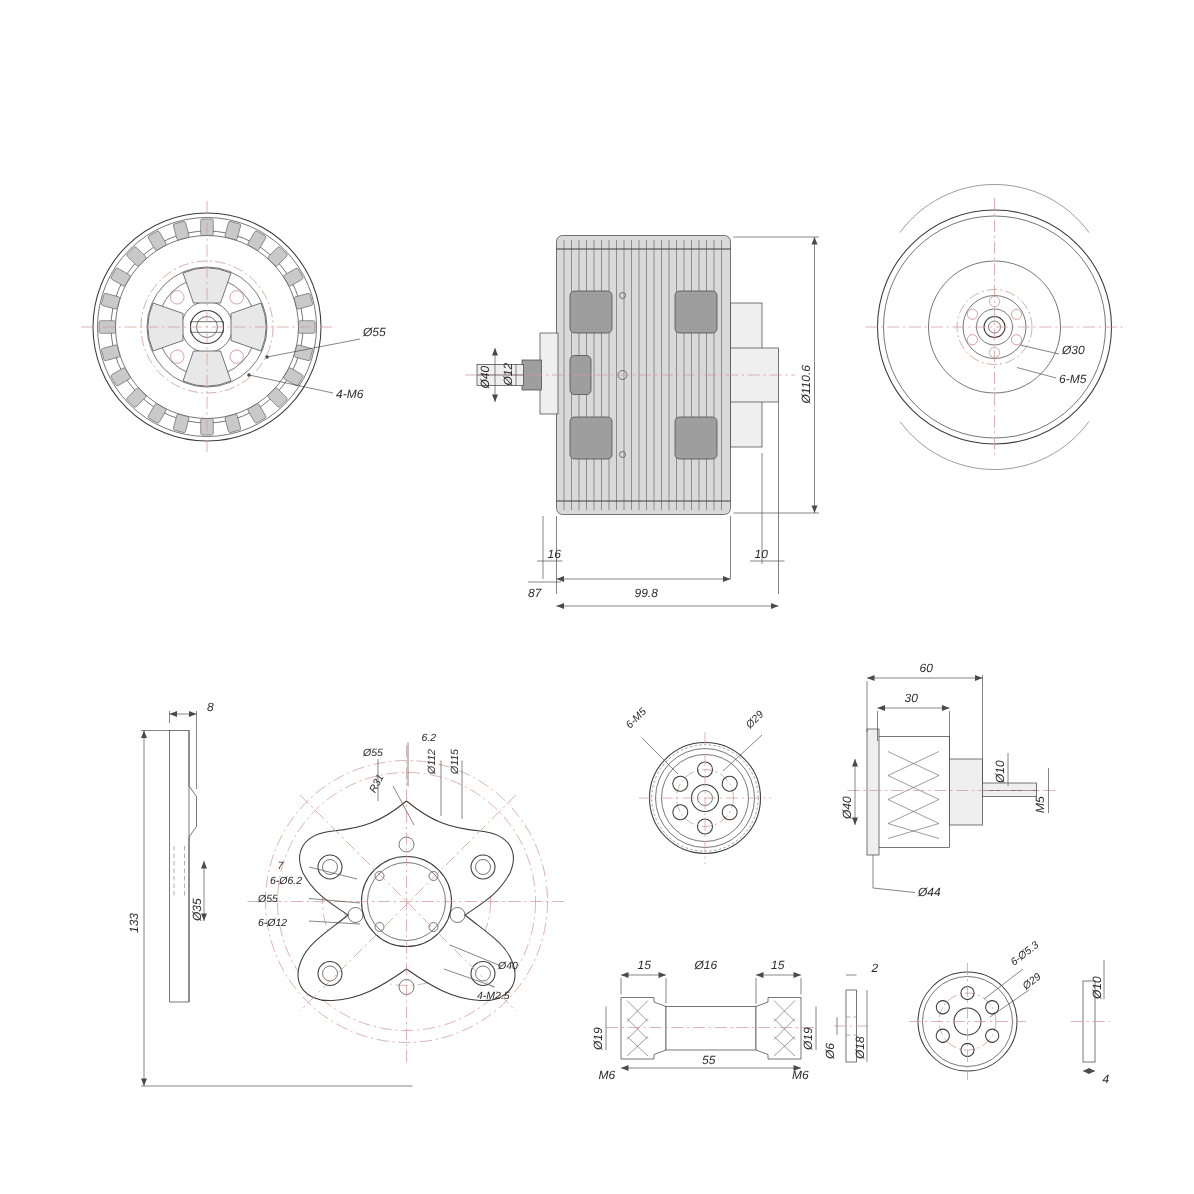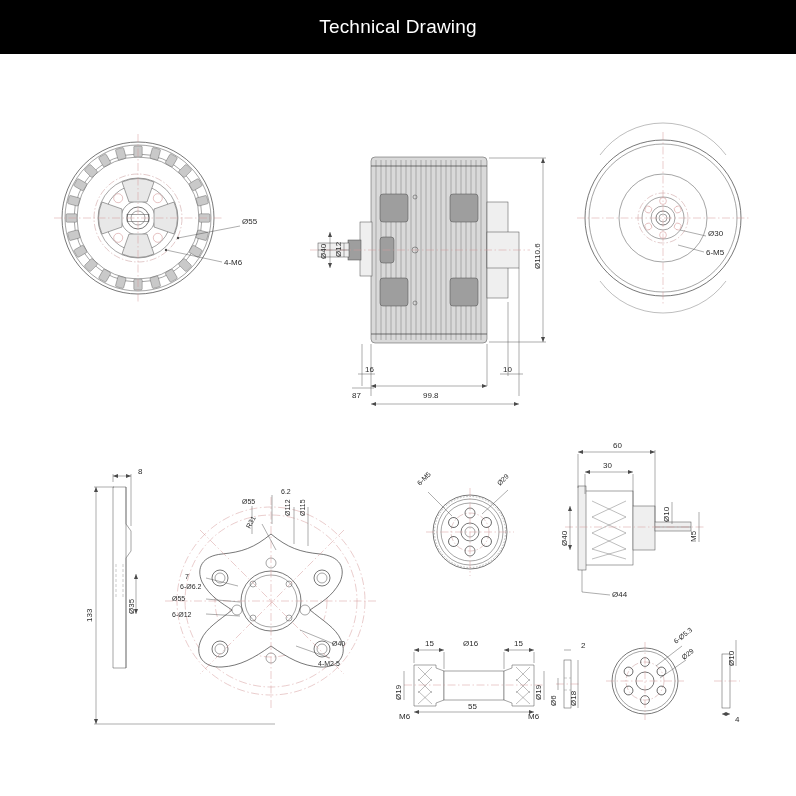--- a/index.html
+++ b/index.html
@@ -38,20 +38,21 @@
     letter-spacing: 0.2px;
     font-family: "Liberation Sans", sans-serif;
   }
   #drawing-area {
     position: absolute;
     left: 0;
     top: 54px;
     width: 652px;
     height: 742px;
     background: #ffffff;
+    font-style: italic;
   }
   svg.sheet {
     position: absolute;
     left: 0;
     top: 0;
     width: 796px;
     height: 742px;
     display: block;
   }
   .ln { stroke: #3c3c3c; stroke-width: 0.7; fill: none; }
@@ -76,23 +77,20 @@
     font-size: 7px;
     fill: #2b2b2b;
   }
   .arrowhead { fill: #4a4a4a; stroke: none; }
 </style>
 </head>
 <body>
 
 <div id="page">
 
-  <div id="title-bar">
-    <span class="title-text">Technical Drawing</span>
-  </div>
 
   <div id="drawing-area">
     <svg class="sheet" viewBox="0 0 796 742" xmlns="http://www.w3.org/2000/svg">
 
       <g>
         <circle class="ln" cx="138" cy="164" r="76"></circle>
         <circle class="ln-thin" cx="138" cy="164" r="73"></circle>
         <circle class="ln-thin" cx="138" cy="164" r="64"></circle>
         <circle class="ln-thin" cx="138" cy="164" r="61"></circle>
         <circle class="ctr" cx="138" cy="164" r="44"></circle>

